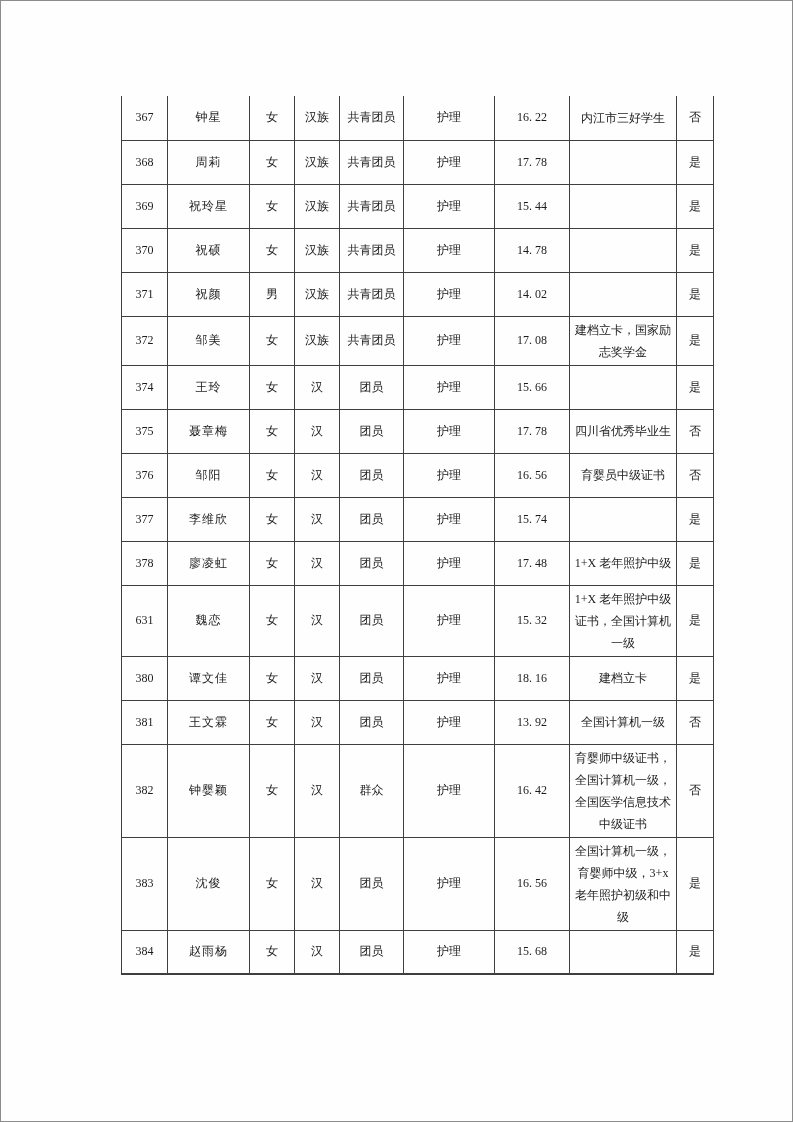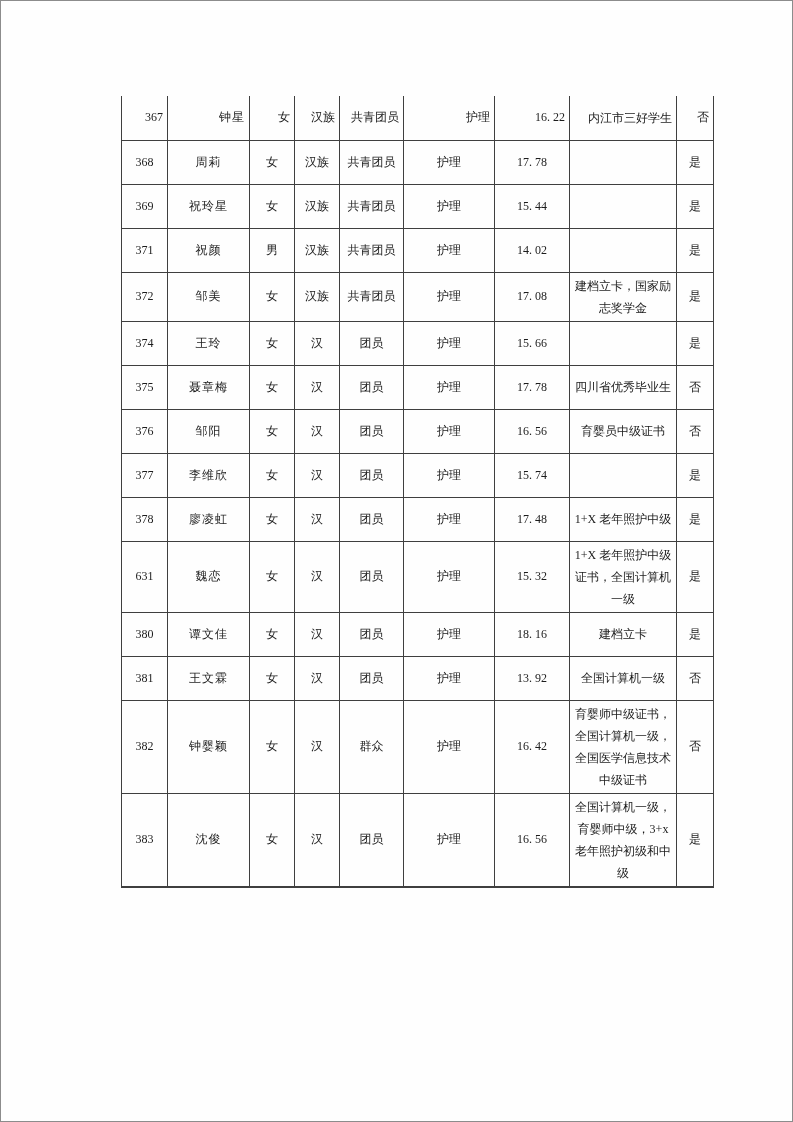--- a/index.html
+++ b/index.html
@@ -33,21 +33,20 @@
     font-size: 12px;
     color: #1c1c1c;
     height: 44px;
     padding: 2px 4px;
     box-sizing: border-box;
     font-family: "Liberation Serif", "DejaVu Serif", serif;
     word-break: break-all;
   }
   table.roster tr:first-child td {
     border-top: none;
-    text-align: right;
   }
   table.roster tr:last-child td {
     border-bottom: 2px solid #3f3f3f;
   }
   td.col-remark {
     font-size: 11px;
     line-height: 22px;
     padding: 4px 3px;
   }
   td.col-name {
@@ -111,20 +110,31 @@
           <td class="col-name">祝玲星</td>
           <td class="col-gender">女</td>
           <td class="col-ethnicity">汉族</td>
           <td class="col-political">共青团员</td>
           <td class="col-major">护理</td>
           <td class="col-score">15. 44</td>
           <td class="col-remark"></td>
           <td class="col-flag">是</td>
         </tr>
         <tr>
+          <td class="col-no">370</td>
+          <td class="col-name">祝硕</td>
+          <td class="col-gender">女</td>
+          <td class="col-ethnicity">汉族</td>
+          <td class="col-political">共青团员</td>
+          <td class="col-major">护理</td>
+          <td class="col-score">14. 78</td>
+          <td class="col-remark"></td>
+          <td class="col-flag">是</td>
+        </tr>
+        <tr>
           <td class="col-no">371</td>
           <td class="col-name">祝颜</td>
           <td class="col-gender">男</td>
           <td class="col-ethnicity">汉族</td>
           <td class="col-political">共青团员</td>
           <td class="col-major">护理</td>
           <td class="col-score">14. 02</td>
           <td class="col-remark"></td>
           <td class="col-flag">是</td>
         </tr>
@@ -240,17 +250,28 @@
         </tr>
         <tr>
           <td class="col-no">383</td>
           <td class="col-name">沈俊</td>
           <td class="col-gender">女</td>
           <td class="col-ethnicity">汉</td>
           <td class="col-political">团员</td>
           <td class="col-major">护理</td>
           <td class="col-score">16. 56</td>
           <td class="col-remark">全国计算机一级，育婴师中级，3+x 老年照护初级和中级</td>
+          <td class="col-flag">是</td>
+        </tr>
+        <tr>
+          <td class="col-no">384</td>
+          <td class="col-name">赵雨杨</td>
+          <td class="col-gender">女</td>
+          <td class="col-ethnicity">汉</td>
+          <td class="col-political">团员</td>
+          <td class="col-major">护理</td>
+          <td class="col-score">15. 68</td>
+          <td class="col-remark"></td>
           <td class="col-flag">是</td>
         </tr>
       </tbody>
   </table>
 </div>
 
 </body></html>

